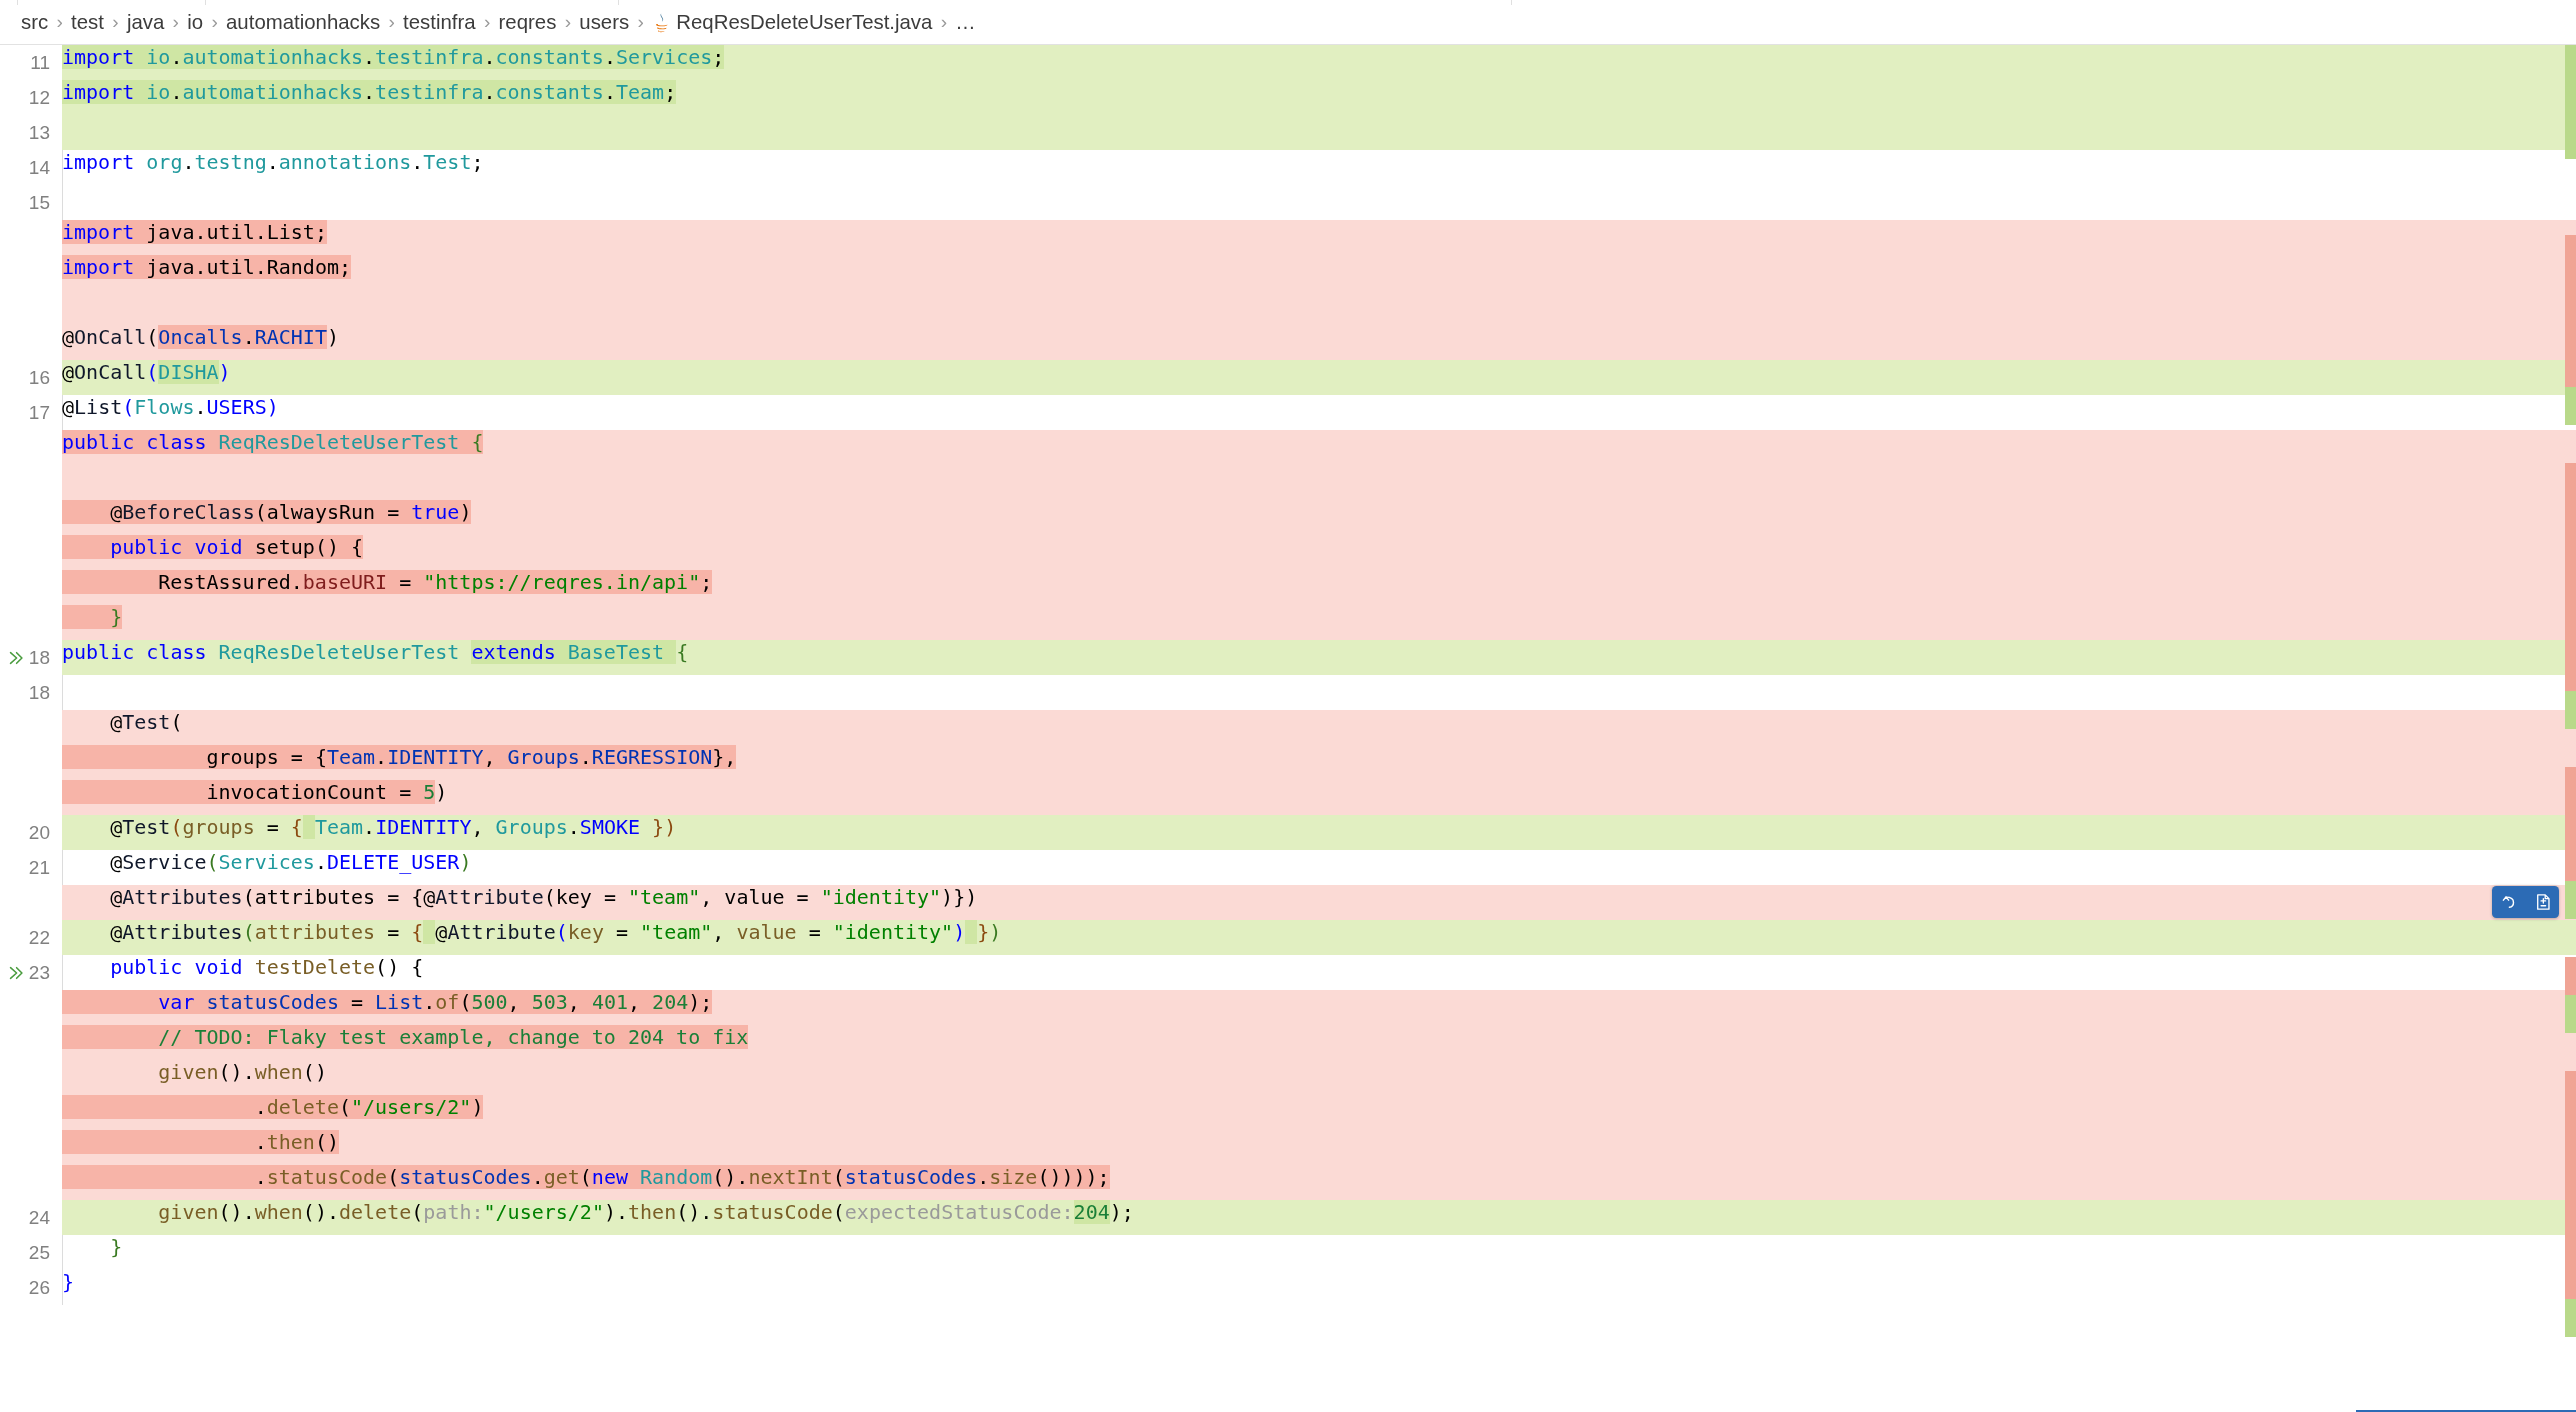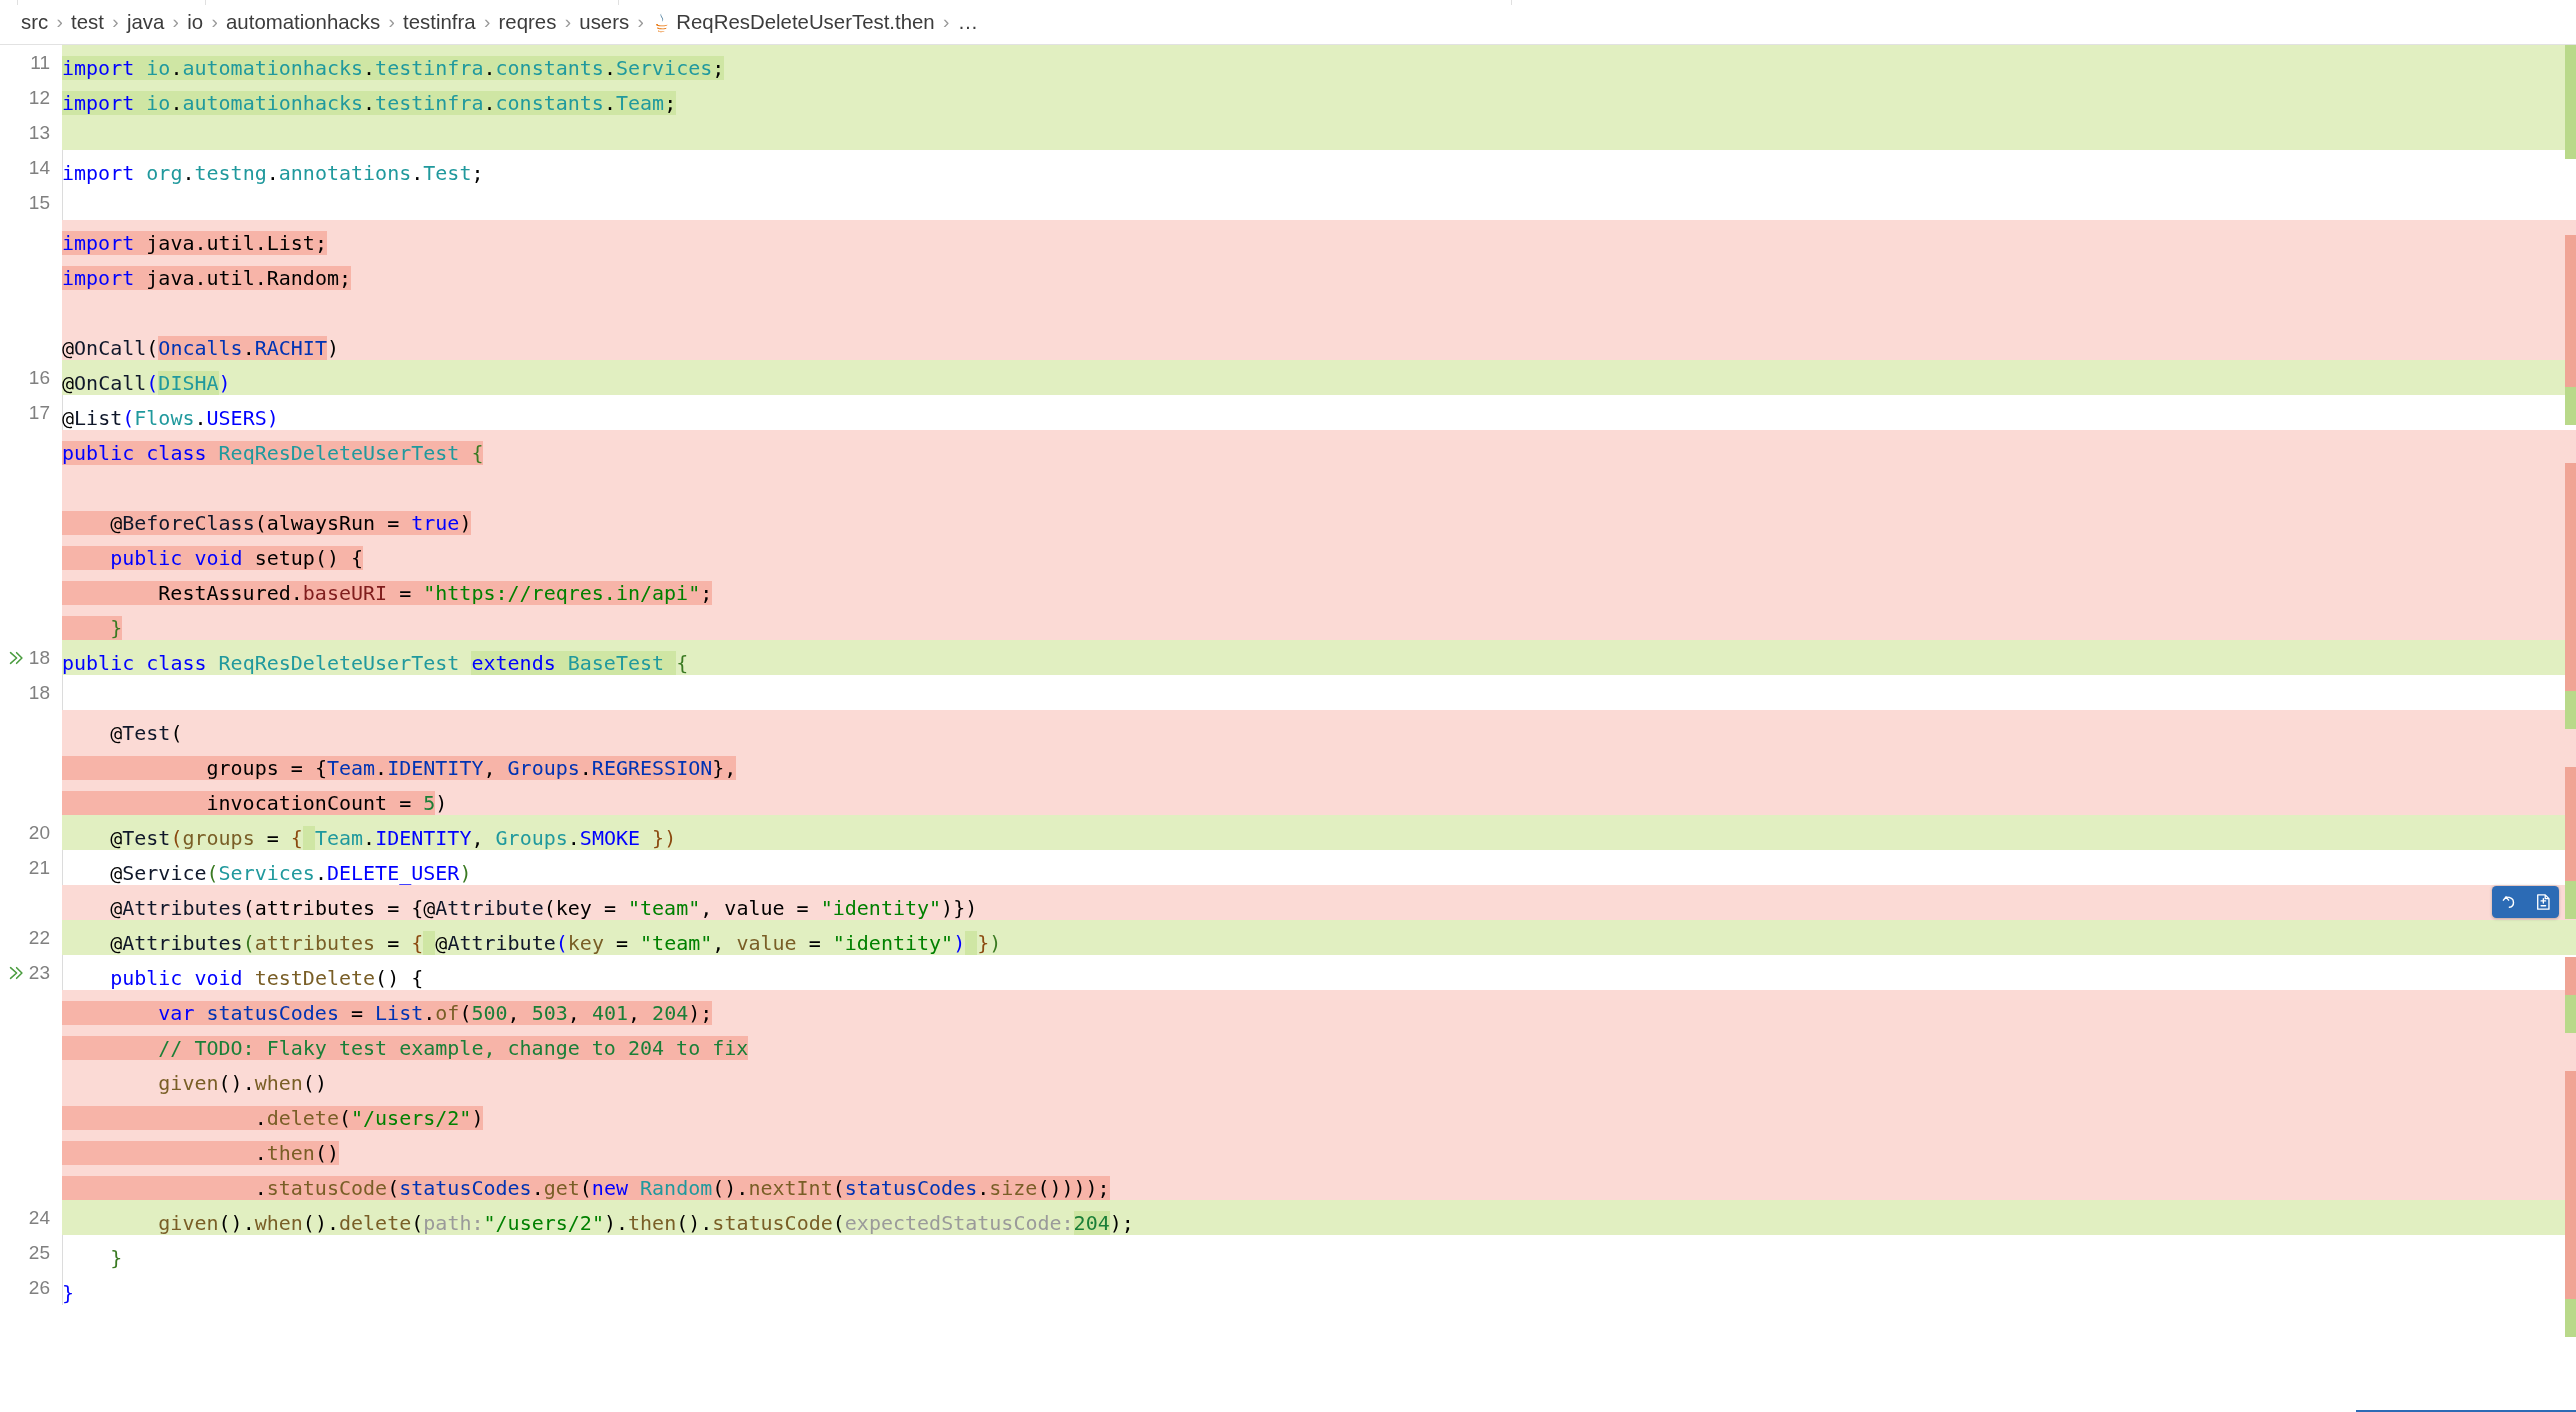--- a/index.html
+++ b/index.html
@@ -82,21 +82,21 @@
     top: 50%;
     transform: translateY(-50%);
     width: 19.7px; height: 19.7px;
   }
 
   
   .code {
     flex: 1;
     height: 100%;
     display: flex;
-    align-items: flex-end;
+    align-items: flex-start;
     padding-left: 0px;
     position: relative;
   }
   .codetext {
     position: relative;
     z-index: 2;
     padding-left: 0;
   }
 
   
@@ -214,21 +214,21 @@
     <span class="crumb">users</span>
     <span class="crumb-sep">›</span>
     <span class="java-icon">
       <svg viewBox="0 0 26 30" width="19.7" height="23">
         <path d="M12 3 C9 7 16 9 13 14 C18 10 11 7 12 3 Z" fill="#5382a1"></path>
         <path d="M6 17 C4 19 8 20 13 20 C18 20 21 19 20 17.5 C19.5 19 13 19.2 9.5 18.6 C7.5 18.3 7 17.6 8 17 Z" fill="#e76f00"></path>
         <path d="M7 21.5 C5.5 23 9 24 13 24 C17 24 19.5 23 19 21.8 C18 22.8 13.5 23 10.5 22.7 C8.6 22.5 8 22 8.6 21.5 Z" fill="#e76f00"></path>
         <path d="M8.5 25.5 C7 27 10.5 28 13.6 27.7 C15.6 27.5 17 27 16.6 26.4 C16 27 12 27.2 10.2 26.8 C9.2 26.6 9 26 9.6 25.6 Z" fill="#e76f00"></path>
       </svg>
     </span>
-    <span class="crumb">ReqResDeleteUserTest.then</span>
+    <span class="crumb">ReqResDeleteUserTest.java</span>
     <span class="crumb-sep">›</span>
     <span class="crumb">…</span>
   </div>
 
 <div id="editor">
   <div id="lines-host">
       <div class="line"><div class="rowbg added"></div><div class="gutter"><span>11</span></div><div class="code"><span class="codetext"><span class="kw hl-add">import </span><span class="type hl-add">io</span><span class="punct hl-add">.</span><span class="type hl-add">automationhacks</span><span class="punct hl-add">.</span><span class="type hl-add">testinfra</span><span class="punct hl-add">.</span><span class="type hl-add">constants</span><span class="punct hl-add">.</span><span class="type hl-add">Services</span><span class="punct hl-add">;</span></span></div></div>
       <div class="line"><div class="rowbg added"></div><div class="gutter"><span>12</span></div><div class="code"><span class="codetext"><span class="kw hl-add">import </span><span class="type hl-add">io</span><span class="punct hl-add">.</span><span class="type hl-add">automationhacks</span><span class="punct hl-add">.</span><span class="type hl-add">testinfra</span><span class="punct hl-add">.</span><span class="type hl-add">constants</span><span class="punct hl-add">.</span><span class="type hl-add">Team</span><span class="punct hl-add">;</span></span></div></div>
       <div class="line"><div class="rowbg added"></div><div class="gutter"><span>13</span></div><div class="code"><span class="codetext"></span></div></div>
       <div class="line"><div class="sep"></div><div class="gutter"><span>14</span></div><div class="code"><span class="codetext"><span class="kw">import </span><span class="type">org</span><span class="punct">.</span><span class="type">testng</span><span class="punct">.</span><span class="type">annotations</span><span class="punct">.</span><span class="type">Test</span><span class="punct">;</span></span></div></div>

